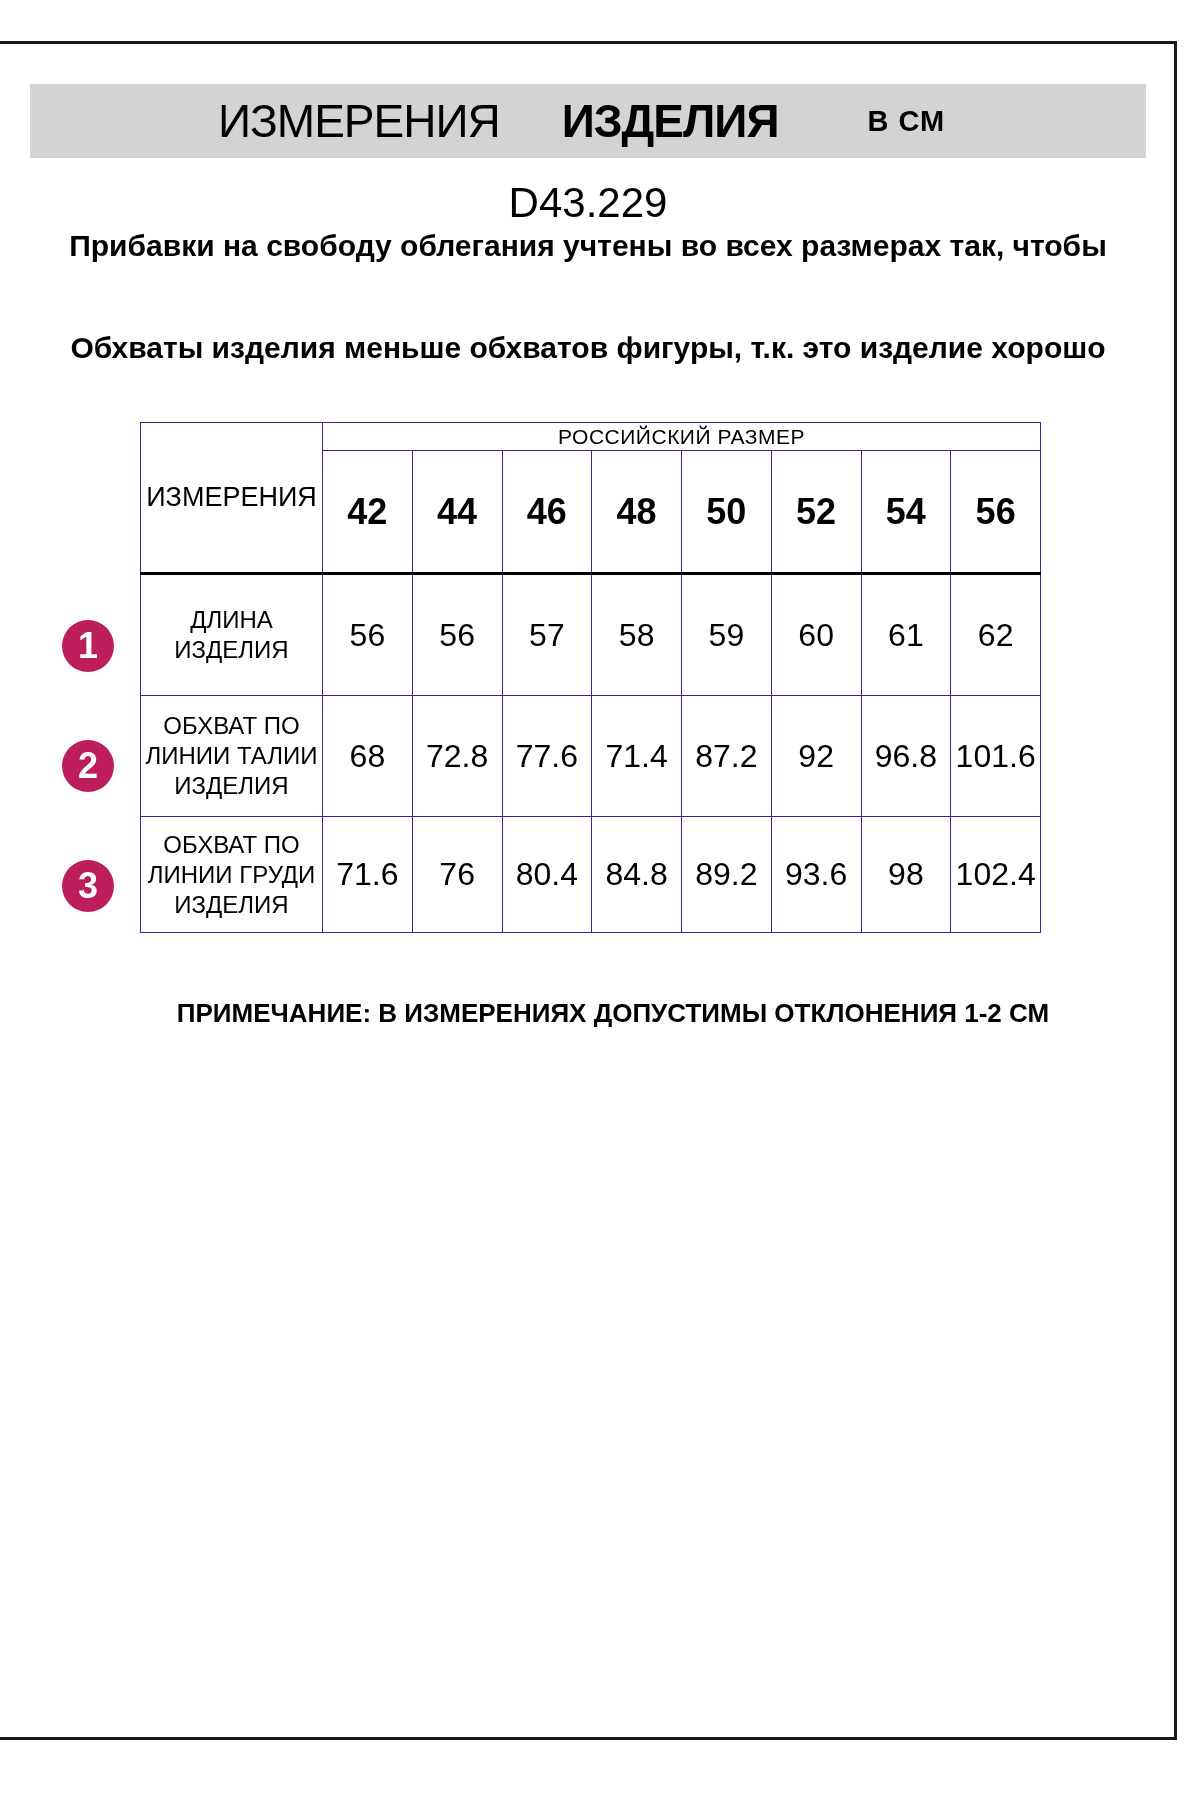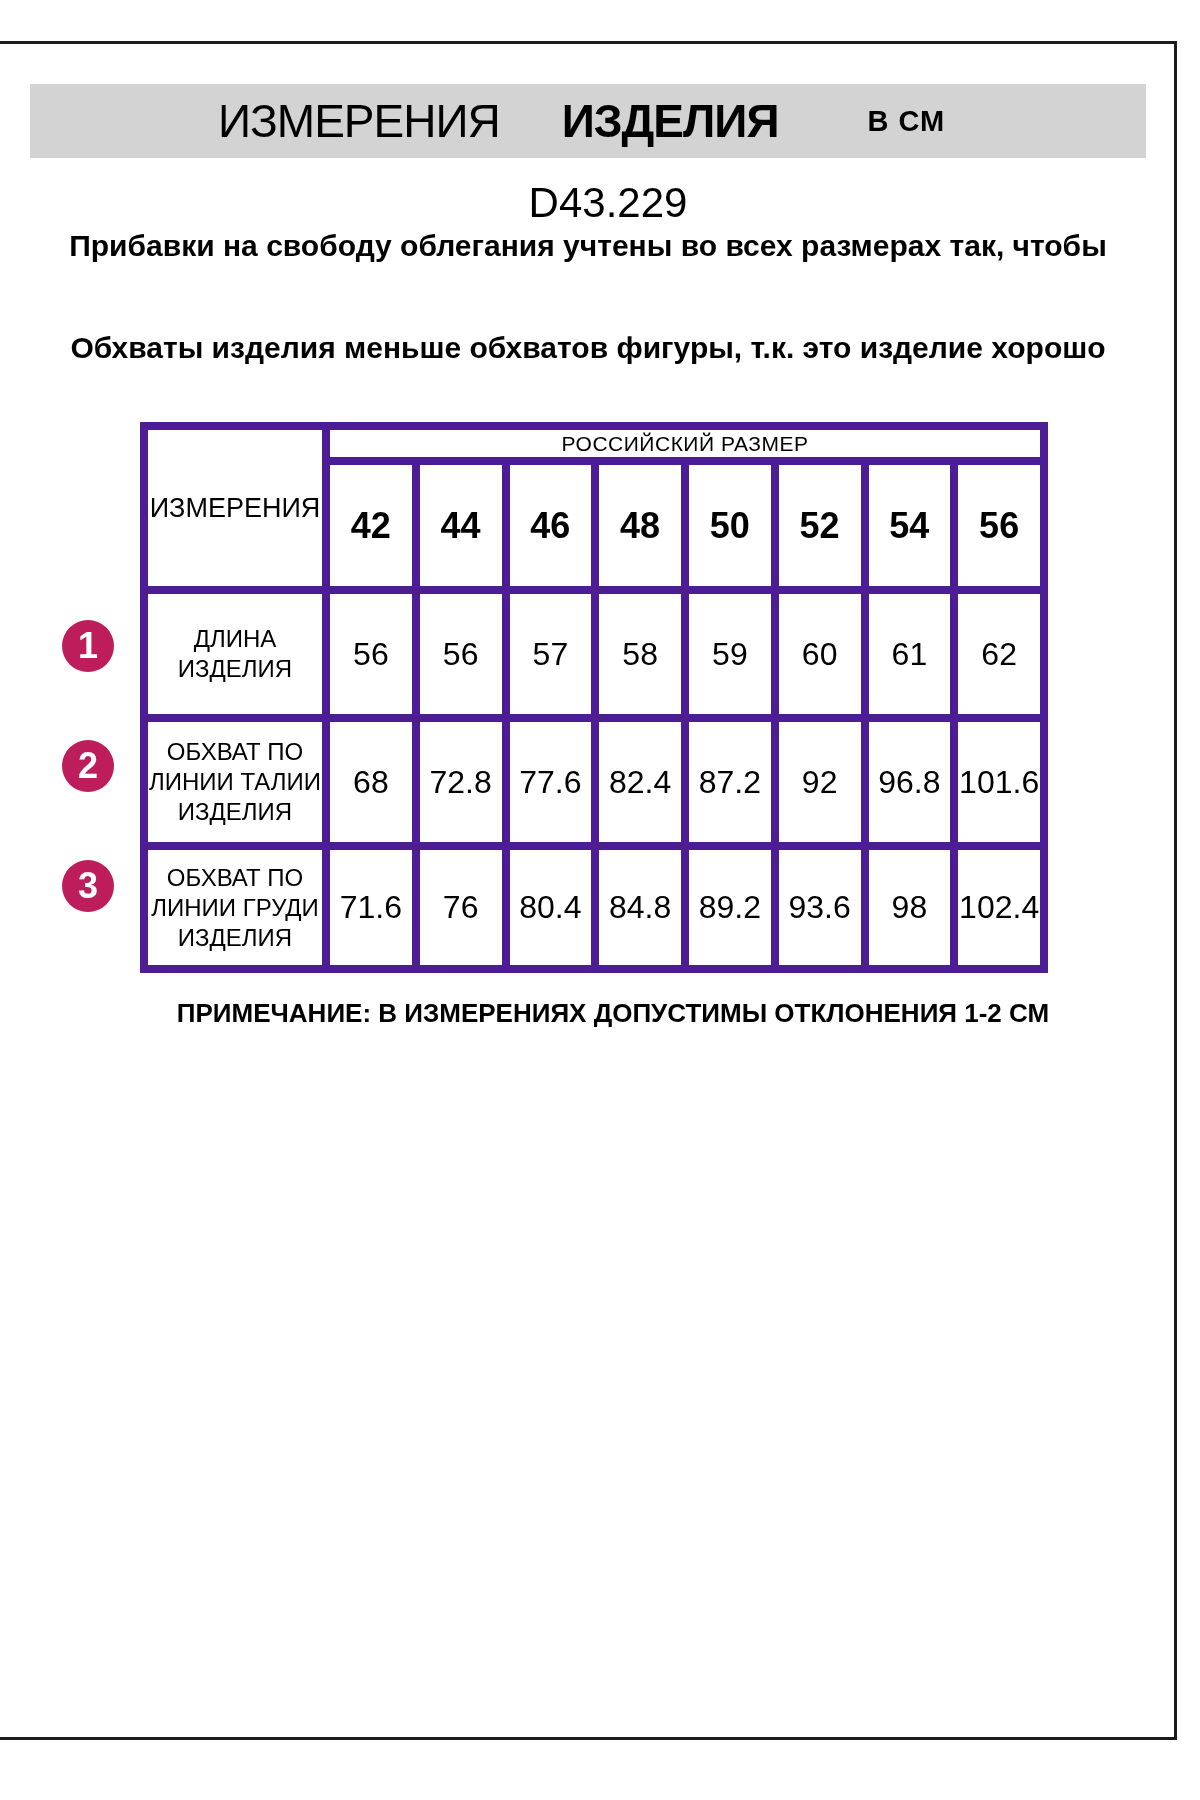--- a/index.html
+++ b/index.html
@@ -27,36 +27,36 @@
     background:#d3d3d3;
     display:flex;align-items:center;
     padding-left:188px;box-sizing:border-box;
     white-space:nowrap;
   }
   .titlebar .t1{font-size:46px;font-weight:500;letter-spacing:-1px;}
   .titlebar .t2{font-size:46px;font-weight:800;letter-spacing:-1px;margin-left:62px;}
   .titlebar .t3{font-size:29px;font-weight:700;margin-left:89px;letter-spacing:1px;}
   .model-code{
     position:absolute;top:179px;left:0;width:1176px;
-    text-align:center;font-size:42px;font-weight:400;letter-spacing:0;padding-left:20px;
+    text-align:center;font-size:42px;font-weight:400;letter-spacing:0;
   }
   .para{
     position:absolute;left:0;width:1176px;
     text-align:center;font-size:30px;line-height:33px;font-weight:700;
   }
   .para1{top:229px;}
   .para2{top:331px;}
   
   .size-table{
     position:absolute;top:422px;left:140px;
     border-collapse:collapse;table-layout:fixed;
     width:900px;
   }
   .size-table td{
-    border:8px solid #4c1d95;
+    border:1px solid #4c1d95;
     text-align:center;vertical-align:middle;
     padding:0;overflow:hidden;
   }
   .size-table col.c-label{width:182px;}
   .size-table col.c-size{width:89.75px;}
   td.cell-group{height:27px;font-size:21px;letter-spacing:0.5px;}
   td.cell-corner{font-size:27px;}
   tr.row-sizes td{height:121px;font-size:36px;font-weight:700;border-radius:32px;}
   tr.row-sizes{border-bottom:3px solid #000;}
   tr.row-data td{font-size:32px;font-weight:400;}
@@ -143,21 +143,21 @@
       <td>61</td>
       <td>62</td>
     </tr>
     <tr class="row-data rd2">
       <td class="cell-label">ОБХВАТ ПО
 ЛИНИИ ТАЛИИ
 ИЗДЕЛИЯ</td>
       <td>68</td>
       <td>72.8</td>
       <td>77.6</td>
-      <td>82.4</td>
+      <td>71.4</td>
       <td>87.2</td>
       <td>92</td>
       <td>96.8</td>
       <td>101.6</td>
     </tr>
     <tr class="row-data rd3">
       <td class="cell-label">ОБХВАТ ПО
 ЛИНИИ ГРУДИ
 ИЗДЕЛИЯ</td>
       <td>71.6</td>

